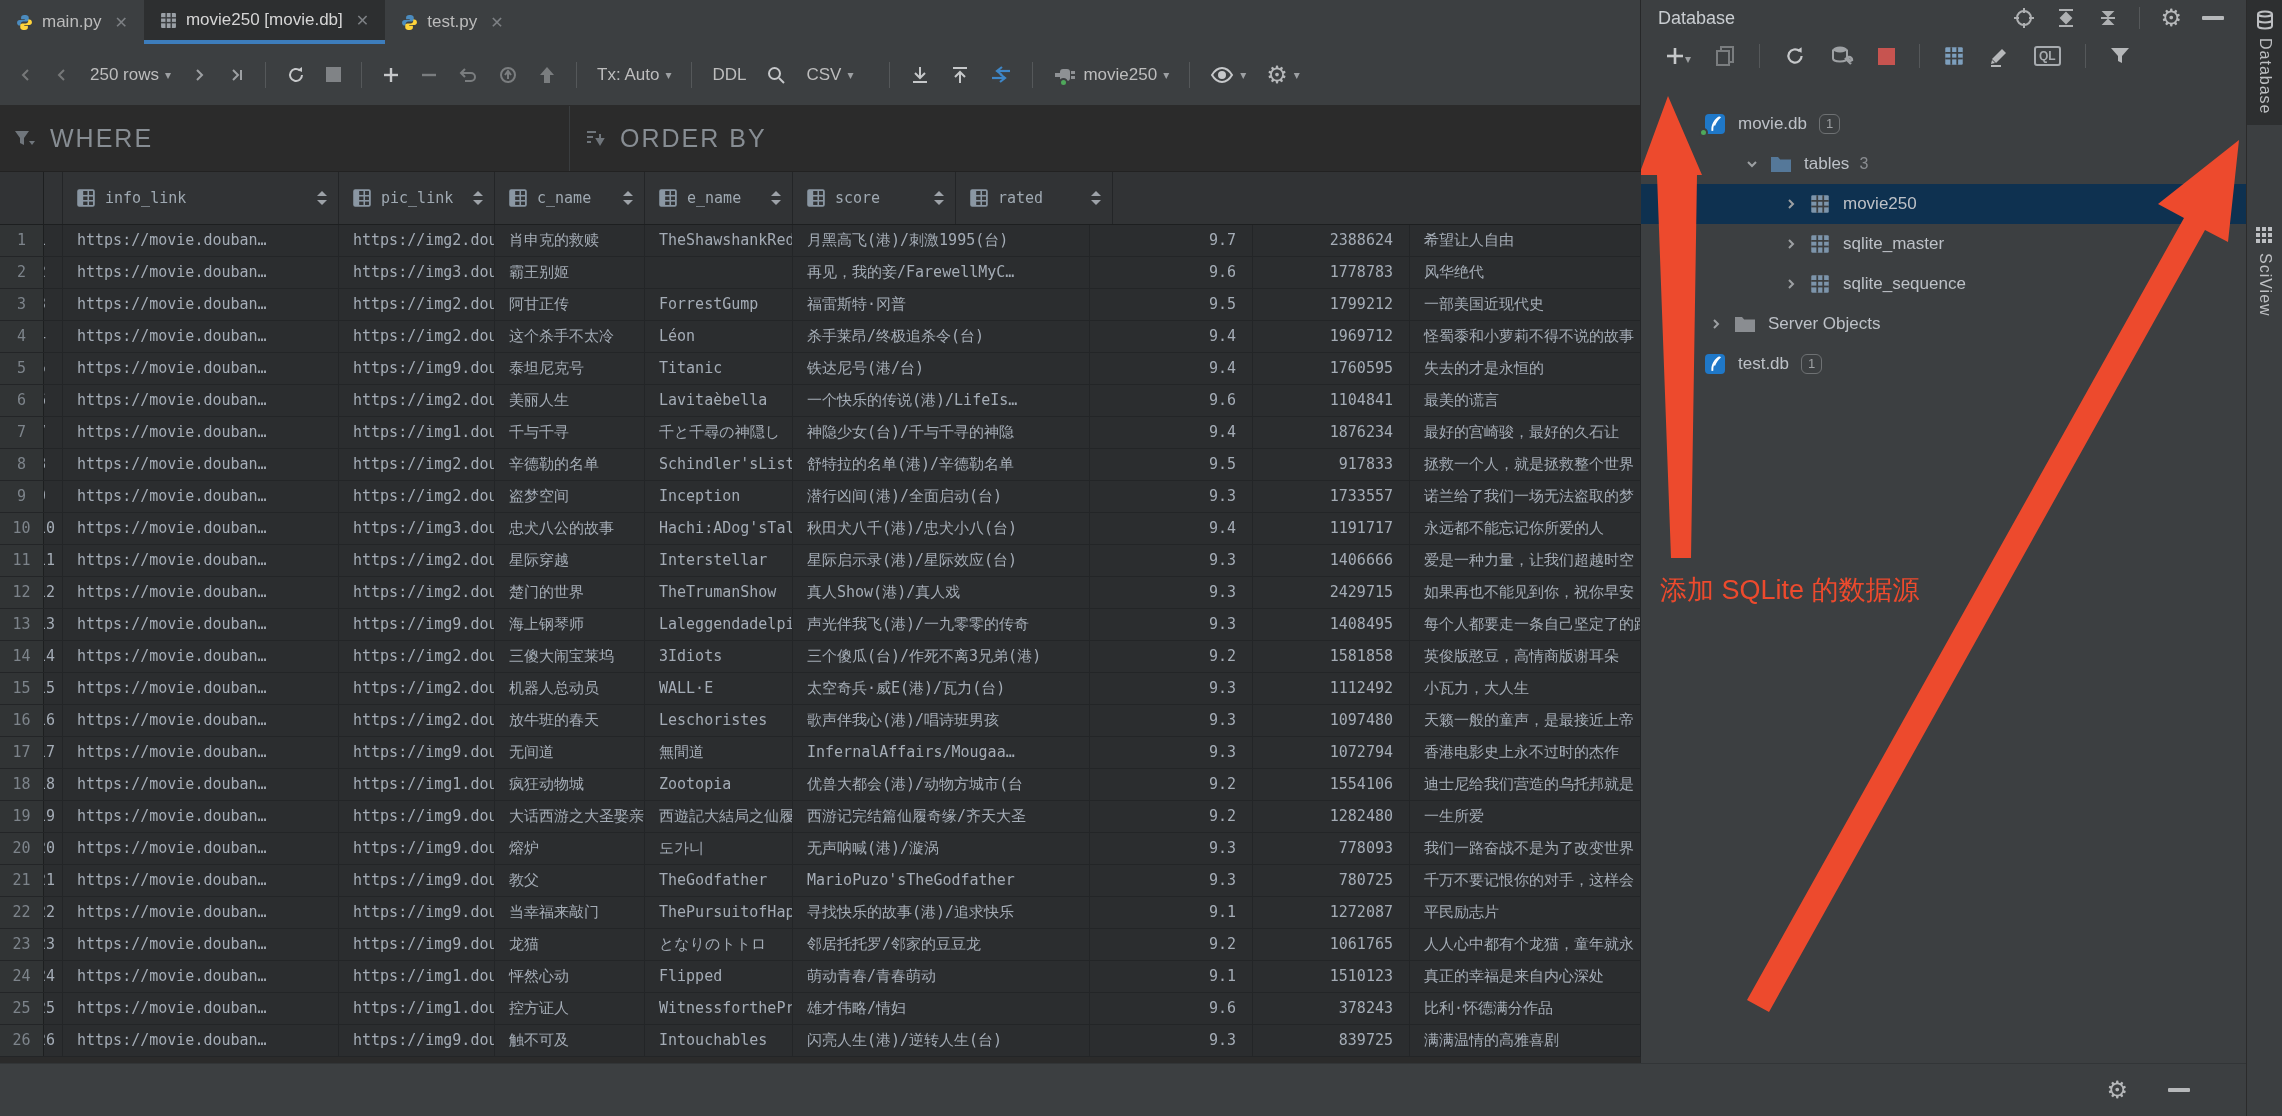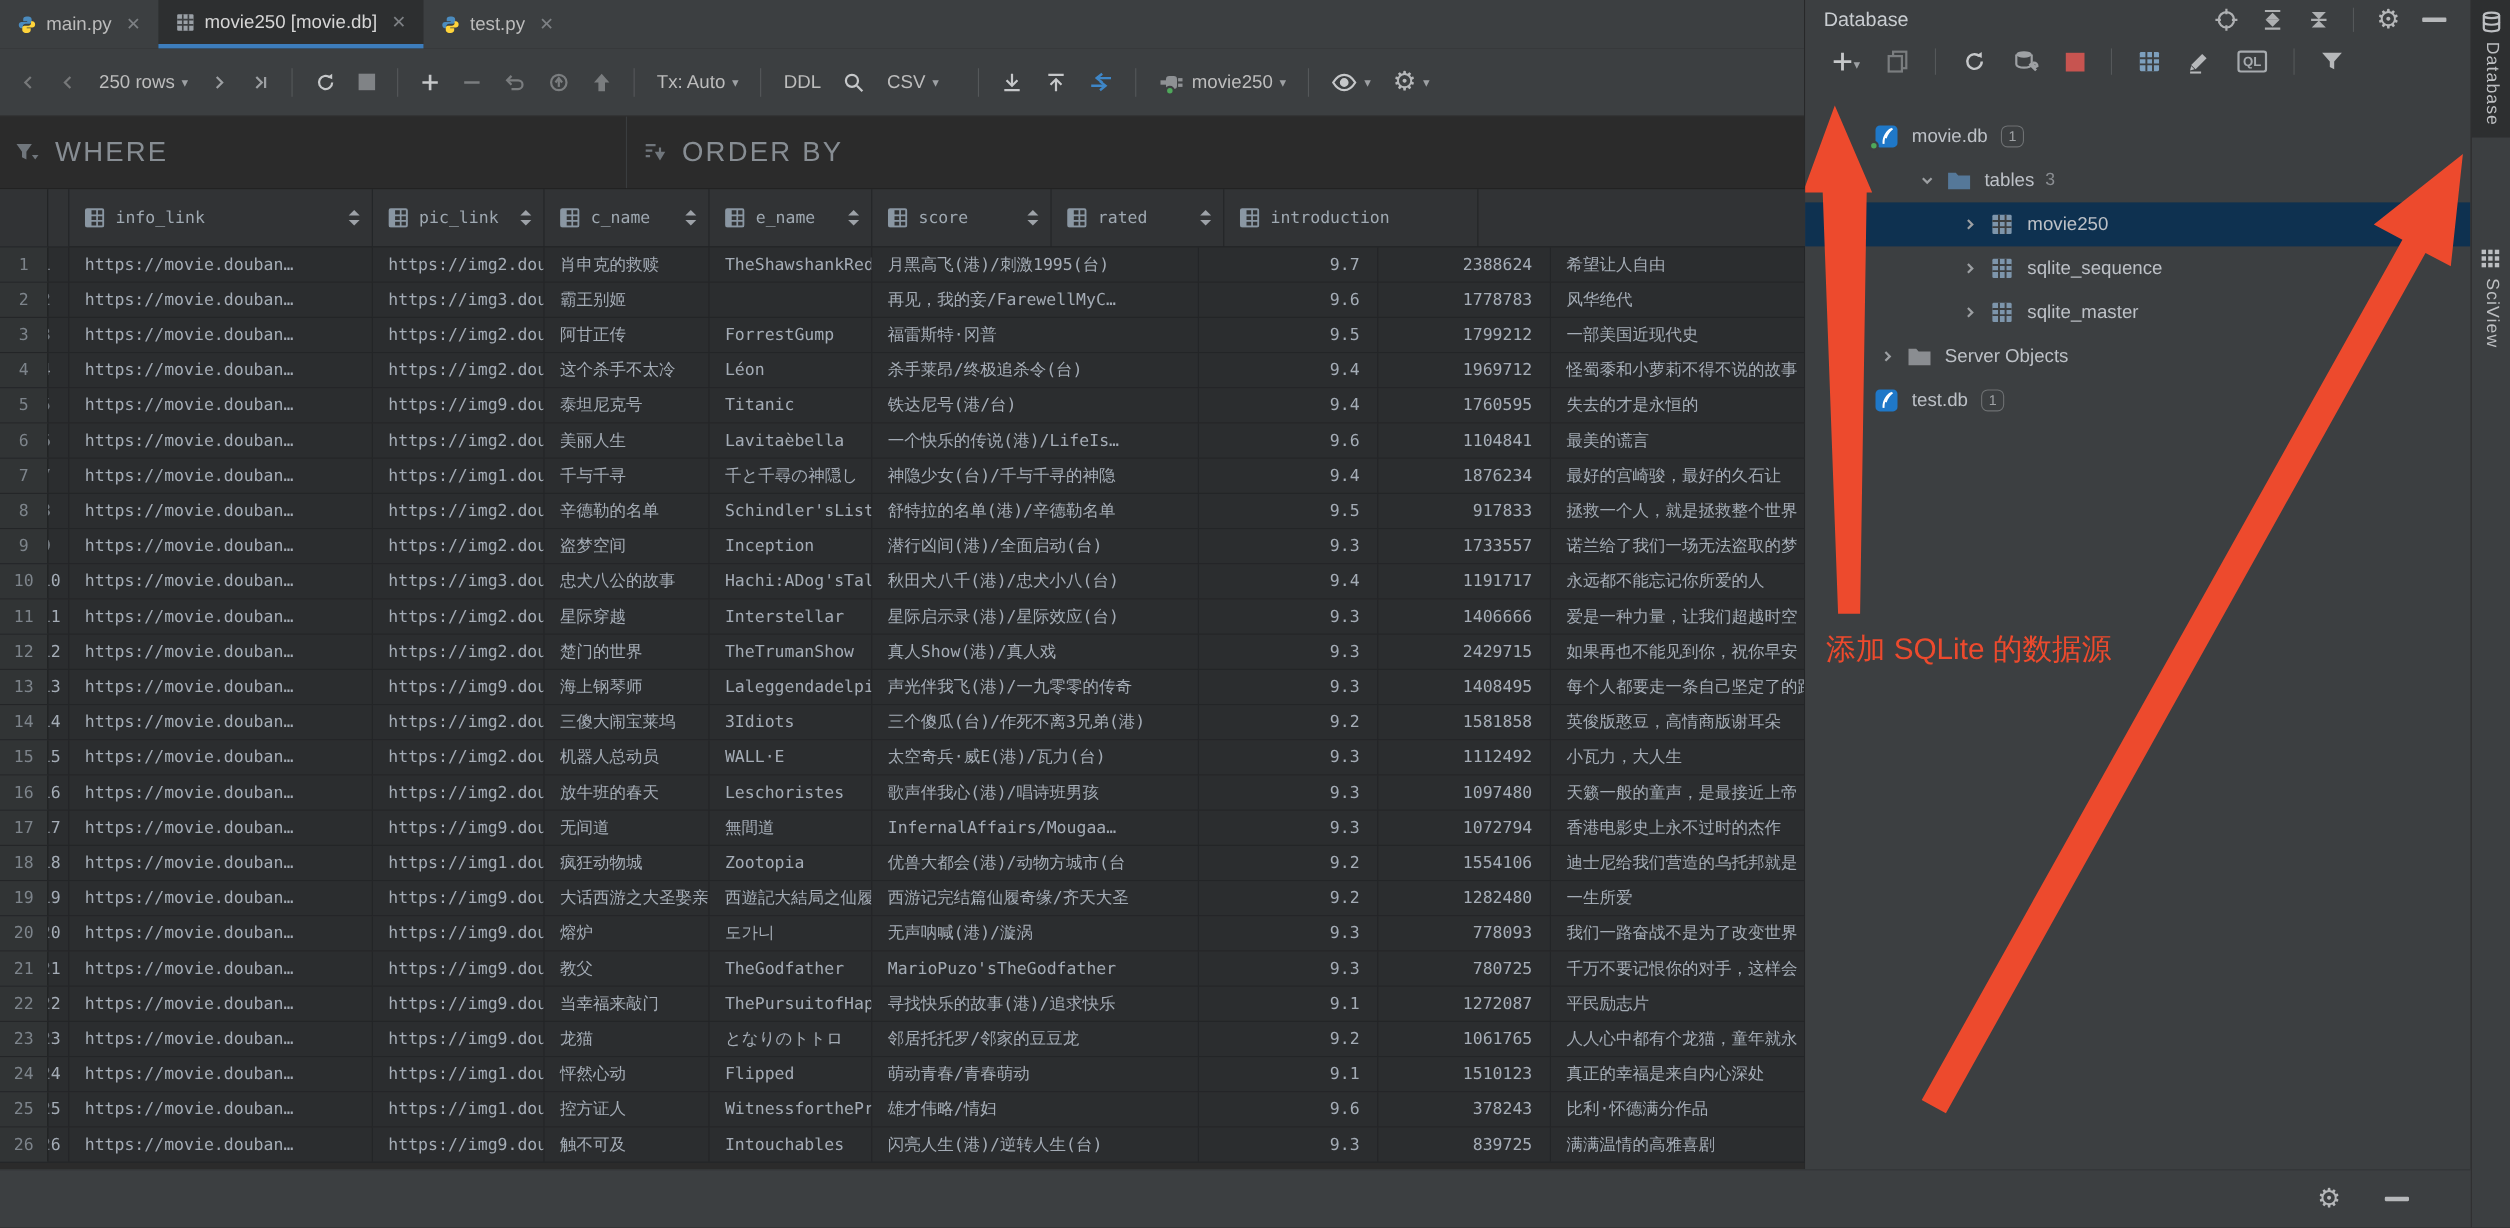--- a/index.html
+++ b/index.html
@@ -370,32 +370,20 @@
                 <line x1="1" y1="10.5" x2="15" y2="10.5" stroke="#8a97a3" stroke-width="1.4"></line>
                 <line x1="10" y1="1" x2="10" y2="15" stroke="#8a97a3" stroke-width="1.4"></line>
               </svg>
             </span>
             <span>rated</span>
             <svg class="sort" width="12" height="16" viewBox="0 0 12 16">
               <polygon points="6,1 11,6 1,6" fill="#9da2a8"></polygon>
               <polygon points="6,15 1,10 11,10" fill="#9da2a8"></polygon>
             </svg>
           </div>
-          <div class="gh-cell" style="width:231px;flex:0 0 auto">
-            <span style="display:flex">
-              <svg width="18" height="18" viewBox="0 0 16 16" style="flex:0 0 auto">
-                <rect x="1" y="1" width="14" height="14" rx="1" fill="none" stroke="#8a97a3" stroke-width="1.6"></rect>
-                <rect x="1" y="1" width="4.5" height="14" fill="#8a97a3"></rect>
-                <line x1="1" y1="6" x2="15" y2="6" stroke="#8a97a3" stroke-width="1.4"></line>
-                <line x1="1" y1="10.5" x2="15" y2="10.5" stroke="#8a97a3" stroke-width="1.4"></line>
-                <line x1="10" y1="1" x2="10" y2="15" stroke="#8a97a3" stroke-width="1.4"></line>
-              </svg>
-            </span>
-            <span>introduction</span>
-          </div>
         </div>
       <div id="grid-body">
           <div class="grow">
             <div class="rownum">1</div>
             <div class="sliver">
               <span>1</span>
             </div>
             <div class="gcell" style="width:276px;flex:0 0 auto">https://movie.douban…</div>
             <div class="gcell" style="width:156px;flex:0 0 auto">https://img2.dou…</div>
             <div class="gcell" style="width:150px;flex:0 0 auto">肖申克的救赎</div>
@@ -905,40 +893,40 @@
             <svg width="20" height="20" viewBox="0 0 16 16">
               <rect x="1" y="1" width="14" height="14" rx="1" fill="#7d95ab"></rect>
               <g stroke="#3c3f41" stroke-width="1.4">
                 <line x1="1" y1="5.5" x2="15" y2="5.5"></line>
                 <line x1="1" y1="10" x2="15" y2="10"></line>
                 <line x1="5.8" y1="1" x2="5.8" y2="15"></line>
                 <line x1="10.6" y1="1" x2="10.6" y2="15"></line>
               </g>
             </svg>
           </span>
-          <span>sqlite_sequence</span>
+          <span>sqlite_master</span>
         </div>
         <div class="tree-row" style="padding-left:134px">
           <span class="t-chev">
             <svg width="14" height="14" viewBox="0 0 14 14" fill="none" stroke="#9da0a3" stroke-width="2">
               <polyline points="5,3 9,7 5,11"></polyline>
             </svg>
           </span>
           <span class="t-icon">
             <svg width="20" height="20" viewBox="0 0 16 16">
               <rect x="1" y="1" width="14" height="14" rx="1" fill="#7d95ab"></rect>
               <g stroke="#3c3f41" stroke-width="1.4">
                 <line x1="1" y1="5.5" x2="15" y2="5.5"></line>
                 <line x1="1" y1="10" x2="15" y2="10"></line>
                 <line x1="5.8" y1="1" x2="5.8" y2="15"></line>
                 <line x1="10.6" y1="1" x2="10.6" y2="15"></line>
               </g>
             </svg>
           </span>
-          <span>sqlite_master</span>
+          <span>sqlite_sequence</span>
         </div>
         <div class="tree-row" style="padding-left:59px">
           <span class="t-chev">
             <svg width="14" height="14" viewBox="0 0 14 14" fill="none" stroke="#9da0a3" stroke-width="2">
               <polyline points="5,3 9,7 5,11"></polyline>
             </svg>
           </span>
           <span class="t-icon">
             <svg width="22" height="18" viewBox="0 0 22 18">
               <path d="M1 2h7l2.2 2.6H21V17H1z" fill="#8a8d91"></path>

